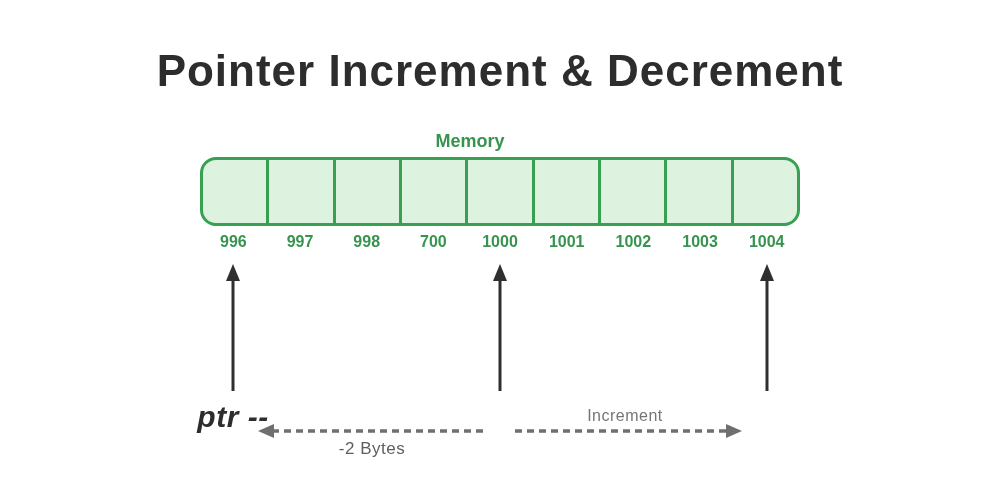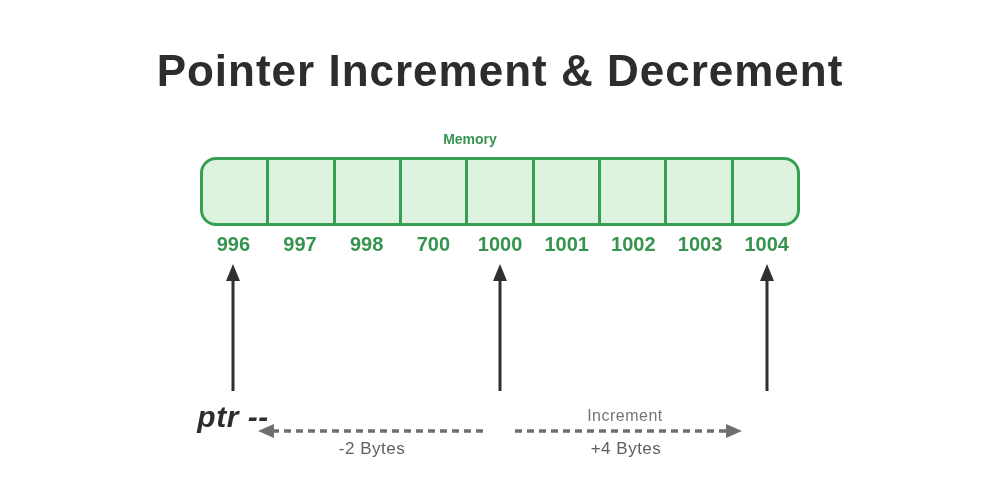--- a/index.html
+++ b/index.html
@@ -34,21 +34,21 @@
     font-weight: 700;
     letter-spacing: 1px;
     color: var(--title_color);
   }
   .memory-label {
     position: absolute;
     top: 123px;
     left: 370px;
     width: 200px;
     text-align: center;
-    font-size: 14px;
+    font-size: 18px;
     font-weight: 700;
     color: var(--green_text);
   }
   .memory-box {
     position: absolute;
     top: 149px;
     left: 200px;
     width: 600px;
     height: 69px;
     border: 3px solid var(--green_border);
@@ -62,21 +62,21 @@
   .addresses {
     position: absolute;
     top: 225px;
     left: 200px;
     width: 600px;
     display: flex;
   }
   .addresses span {
     flex: 1;
     text-align: center;
-    font-size: 20px;
+    font-size: 16px;
     font-weight: 700;
     color: var(--green_text);
   }
   .arrows-layer {
     position: absolute;
     top: 0; left: 0;
     width: 1000px; height: 500px;
     pointer-events: none;
   }
   .ptr-label {
@@ -174,15 +174,14 @@
     <g>
       <line x1="515" y1="423" x2="728" y2="423" style="stroke: var(--gray_arrow); stroke-width: 3.5; stroke-dasharray: 7 5;"></line>
       <polygon points="742,423 726,416 726,430" style="fill: var(--gray_arrow);"></polygon>
     </g>
   </svg>
 
   <div class="ptr-label ptr-left">ptr --</div>
 
   <div class="op-bytes dec-bytes">-2 Bytes</div>
   <div class="op-label inc-label">Increment</div>
-  <div class="op-bytes inc-bytes">+4 Bytes</div>
 
 </div>
 
 </body></html>

